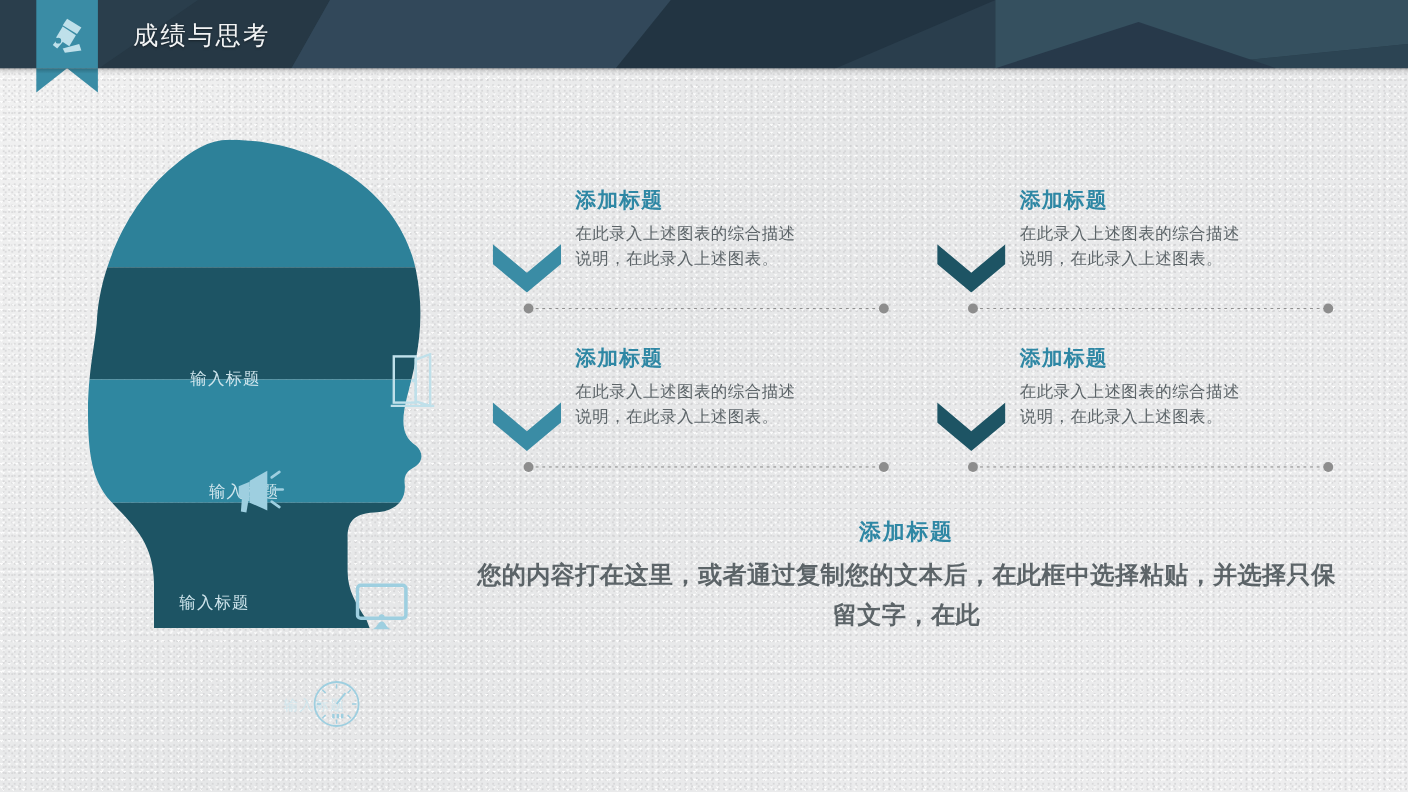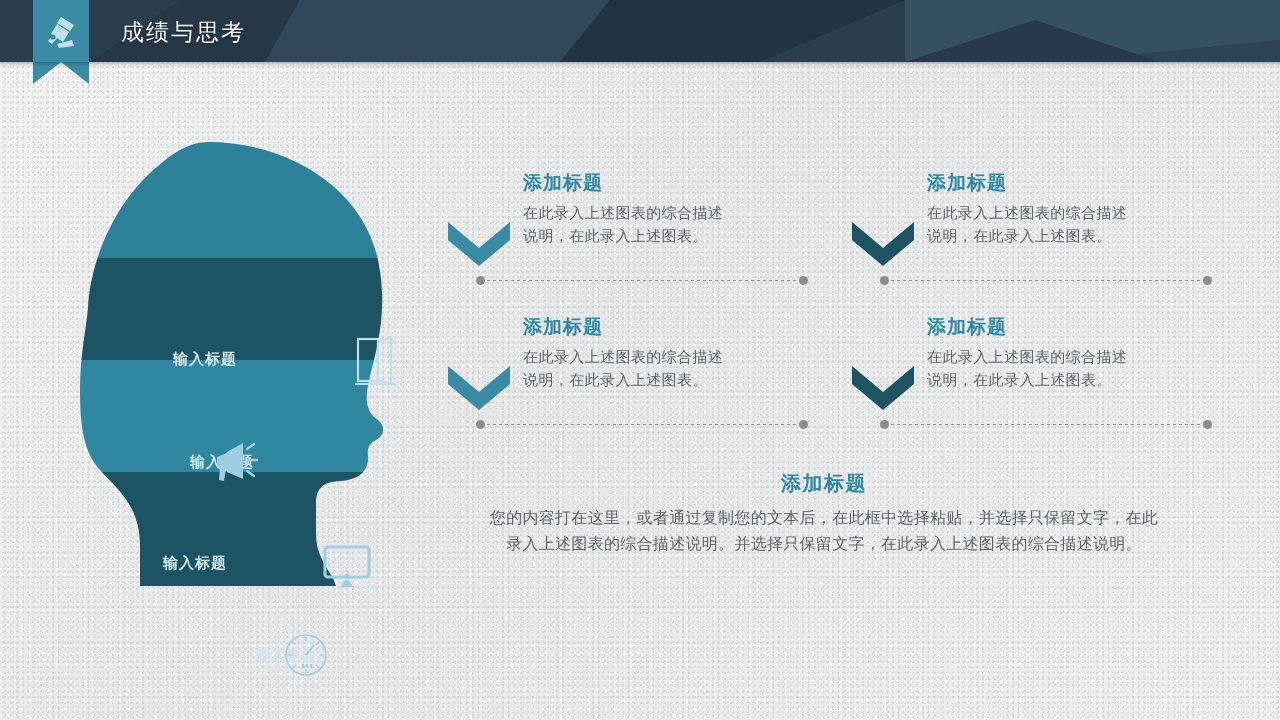--- a/index.html
+++ b/index.html
@@ -87,24 +87,23 @@
     top: 12px;
     width: 40px;
     height: 40px;
     z-index: 6;
   }
 
   
   .head-wrap {
     position: absolute;
     left: 78px;
-    top: 140px;
+    top: 125px;
     width: 370px;
     height: 450px;
-    font-weight: bold;
   }
   .head-svg { display:block; width: 370px; height: 450px; }
 
   .band-label {
     position: absolute;
     color: #cfe5ec;
     font-size: 15px;
     letter-spacing: 1px;
     white-space: nowrap;
   }
@@ -188,25 +187,26 @@
     text-align: center;
   }
   .bottom-title {
     font-size: 20px;
     font-weight: bold;
     color: #2e87a4;
     letter-spacing: 1.5px;
     margin-bottom: 8px;
   }
   .bottom-text {
-    font-size: 16px;
+    font-size: 22px;
     color: #5c6468;
     line-height: 1.62;
     letter-spacing: 0.3px;
     text-align: center;
+    font-weight: bold;
   }
   .bottom-text .ln { display: block; }
 </style>
 </head>
 <body>
 
 <div class="slide">
 
   <div class="header">
     <svg class="poly" viewBox="0 0 1280 62" preserveAspectRatio="none">
@@ -390,17 +390,16 @@
       <span class="dot l"></span>
       <span class="bar"></span>
       <span class="dot r"></span>
     </div>
   </div>
 
   <div class="bottom">
     <div class="bottom-title">添加标题</div>
     <div class="bottom-text">
       <span class="ln">您的内容打在这里，或者通过复制您的文本后，在此框中选择粘贴，并选择只保留文字，在此</span>
-      <span class="ln">录入上述图表的综合描述说明。并选择只保留文字，在此录入上述图表的综合描述说明。</span>
     </div>
   </div>
 
 </div>
 
 </body></html>

